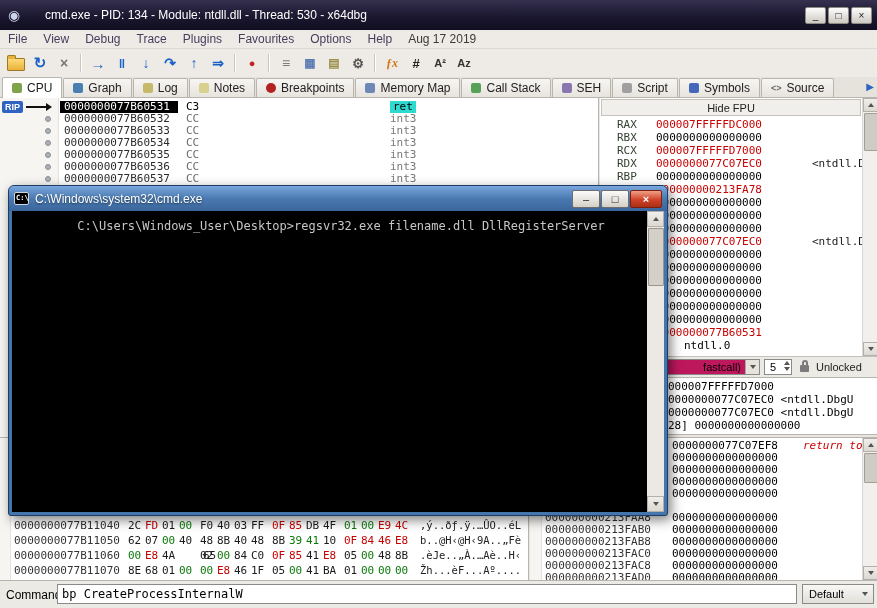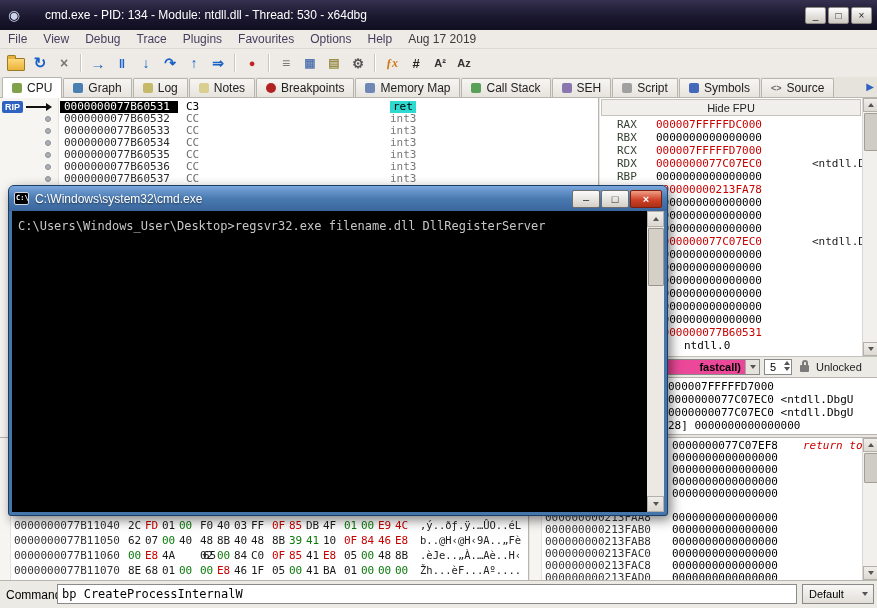--- a/index.html
+++ b/index.html
@@ -71,22 +71,22 @@
   .vsb{position:absolute;right:0;top:0;width:15px;height:100%;background:#f2f0ed;border-left:1px solid #dad7d2;box-sizing:border-box;}
   .sb-btn{position:absolute;left:0;width:15px;height:14px;background:linear-gradient(#f0eeea,#dcd8d2);
     border:1px solid #b4b0a9;box-sizing:border-box;display:flex;align-items:center;justify-content:center;}
   .sb-btn.up{top:0;}.sb-btn.dn{bottom:0;}
   .sb-thumb{position:absolute;left:1px;top:15px;width:12px;height:36px;background:#cfccc5;
     border:1px solid #a39f98;border-radius:1px;}
   .tri-up{width:0;height:0;border-left:3px solid transparent;border-right:3px solid transparent;border-bottom:4px solid #555;}
   .tri-dn{width:0;height:0;border-left:3px solid transparent;border-right:3px solid transparent;border-top:4px solid #555;}
   .callconv{position:absolute;left:600px;top:356px;width:277px;height:22px;background:#eceae5;
     border-top:1px solid #c4c0ba;border-bottom:1px solid #b8b4ae;box-sizing:border-box;}
-  .cc-dd{position:absolute;left:2px;top:2px;width:158px;height:16px;background:#ec4899;border:1px solid #8a8a8a;
-    box-sizing:border-box;font-size:11px;line-height:14px;text-align:right;padding-right:18px;overflow:hidden;font-weight:bold;}
+  .cc-dd{position:absolute;left:2px;top:2px;width:158px;height:16px;background:#be185d;border:1px solid #8a8a8a;
+    box-sizing:border-box;font-size:11px;line-height:14px;text-align:right;padding-right:18px;overflow:hidden;}
   .dd-arrow{position:absolute;right:0;top:0;width:14px;height:100%;background:#e6e3dd;border-left:1px solid #aaa;
     display:flex;align-items:center;justify-content:center;box-sizing:border-box;}
   .cc-spin{position:absolute;left:164px;top:2px;width:28px;height:16px;background:#fff;border:1px solid #8a8a8a;
     box-sizing:border-box;font-size:11px;line-height:14px;padding-left:5px;}
   .spin-btns{position:absolute;right:1px;top:1px;display:flex;flex-direction:column;gap:2px;align-items:center;}
   .cc-lock{position:absolute;left:199px;top:3px;width:11px;height:13px;}
   .lock-shackle{width:6px;height:5px;border:2px solid #7a7a7a;border-bottom:none;border-radius:4px 4px 0 0;
     margin:0 auto;box-sizing:border-box;}
   .lock-body{width:9px;height:7px;background:#7a7a7a;border-radius:1px;margin:0 auto;}
   .cc-unlocked{position:absolute;left:216px;top:4px;font-size:11px;color:#222;}
@@ -132,21 +132,21 @@
     color:#fff;font:bold 7px "DejaVu Sans Mono",monospace;line-height:11px;padding-left:1px;box-sizing:border-box;}
   .cw-text{color:#fff;font-size:12px;margin-left:6px;flex:1;white-space:nowrap;overflow:hidden;
     text-shadow:0 1px 2px rgba(0,0,0,0.55);}
   .cw-btns{display:flex;gap:1px;}
   .cw-btn{width:28px;height:18px;border-radius:2px;display:flex;align-items:center;justify-content:center;
     font-size:11px;box-sizing:border-box;}
   .cw-btn.min,.cw-btn.max{background:linear-gradient(#fbfbfa,#d4d0c8);border:1px solid #6d6d6d;color:#222;}
   .cw-btn.close{width:32px;background:linear-gradient(#f0a088,#cf4228 55%,#a92f15);
     border:1px solid #7c1f0e;color:#fff;font-weight:bold;}
   .cw-console{position:absolute;left:3px;top:25px;right:3px;bottom:3px;background:#000;}
-  .cw-line{padding:8px 0 0 6px;color:#c6c6c6;font-family:"DejaVu Sans Mono",monospace;font-size:12px;white-space:pre;}
+  .cw-line{padding:8px 0 0 6px;color:#c6c6c6;font-family:"DejaVu Sans Mono",monospace;font-size:12px;white-space:pre;text-align:center;}
   .cw-sb{position:absolute;right:0;top:0;bottom:0;width:17px;background:#ece9e4;}
   .cw-sb .sb-btn{width:17px;height:16px;}
   .cw-sb .sb-thumb{left:1px;top:17px;width:14px;height:56px;background:#d4d0c8;border:1px solid #9a968f;}
 </style>
 </head>
 <body>
 
 <div class="titlebar">
   <span class="tb-logo">◉</span>
   <span class="tb-title">cmd.exe - PID: 134 - Module: ntdll.dll - Thread: 530 - x64dbg</span>

